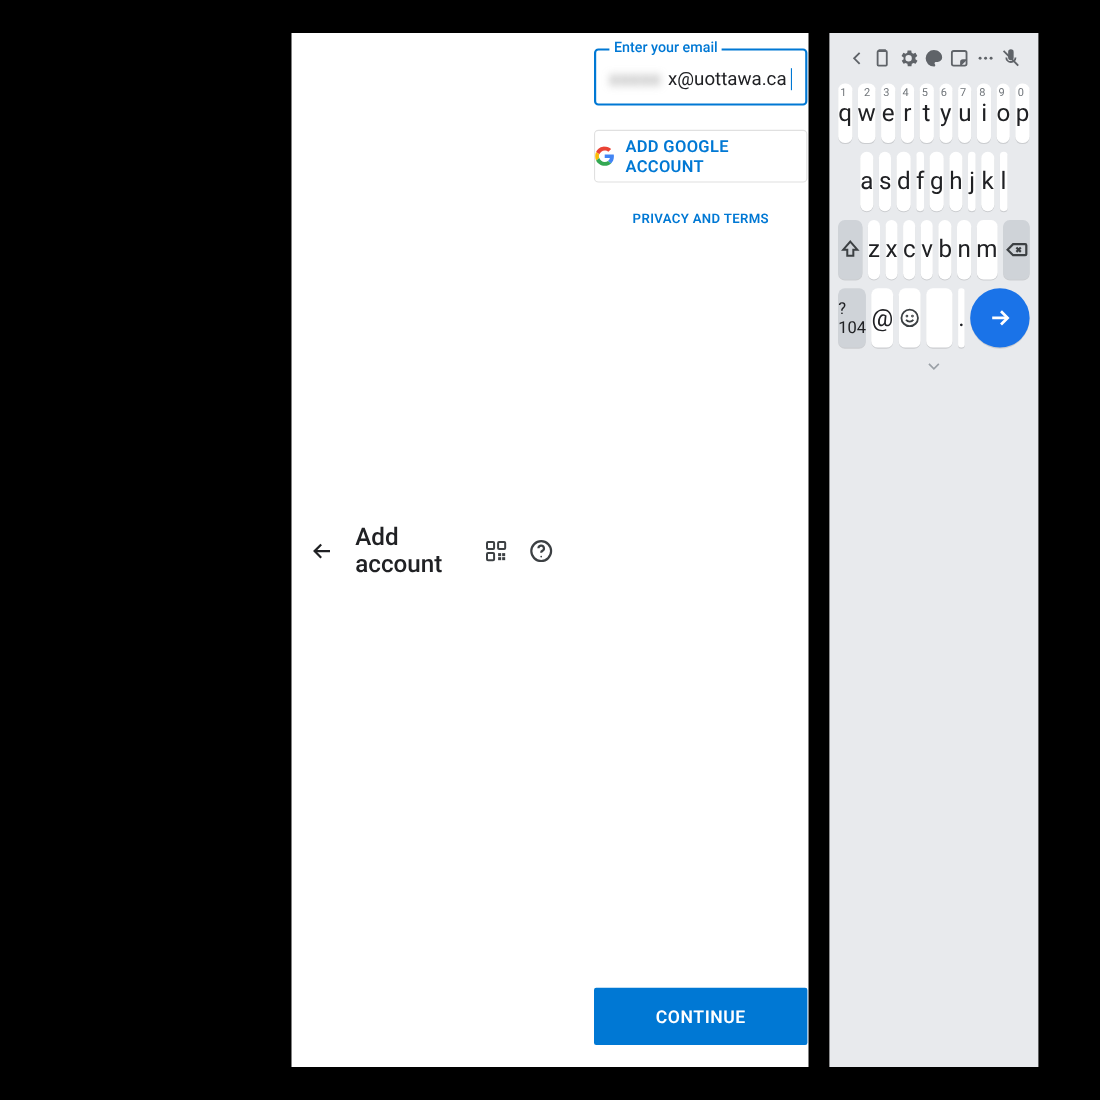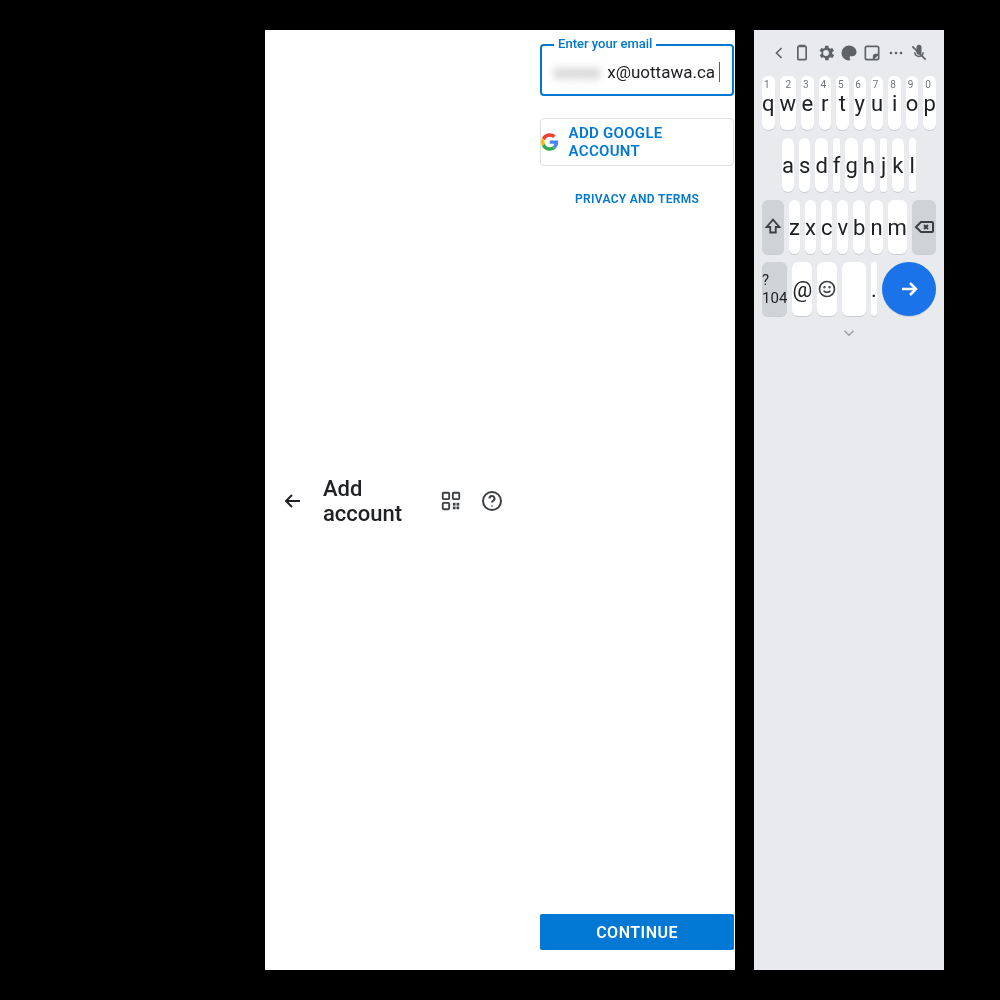--- a/index.html
+++ b/index.html
@@ -19,21 +19,21 @@
   .field .value { display:flex; align-items:center; gap:6px; font-size: 17px; color: #202124; }
   .blur { filter: blur(4px); color:#777; letter-spacing:1px; }
   .cursor { display:inline-block; width:1px; height:20px; background:#0078d4; margin-left:-2px; }
 
   .google-btn { margin-top: 22px; border: 1px solid #e0e0e0; border-radius: 4px; height: 48px; display:flex; align-items:center; justify-content:center; gap:10px; }
   .google-btn .label { color:#0078d4; font-weight:600; font-size:15px; letter-spacing:.3px; }
   .glogo { width:18px; height:18px; }
 
   .privacy { margin-top: 26px; text-align:center; color:#0078d4; font-weight:600; font-size:12px; letter-spacing:.3px; }
 
-  .continue { margin-top:auto; margin-bottom: 20px; background:#0078d4; color:#fff; height:36px; border-radius:2px; display:flex; align-items:center; justify-content:center; font-weight:600; font-size:16px; letter-spacing:.5px; }
+  .continue { margin-top:auto; margin-bottom: 20px; background:#0078d4; color:#fff; height:52px; border-radius:2px; display:flex; align-items:center; justify-content:center; font-weight:600; font-size:16px; letter-spacing:.5px; }
 
   
   .kb { background:#e8eaed; padding: 6px 4px 16px 4px; }
   .suggest { display:flex; align-items:center; justify-content:space-between; padding: 6px 10px 8px 10px; }
   .sicon { width:22px; height:22px; color:#5f6368; display:flex; align-items:center; justify-content:center; }
   .row { display:flex; gap:5px; padding: 4px 4px; }
   .row.center { justify-content:center; }
   .key { flex:1; background:#fff; border-radius:6px; height:54px; display:flex; align-items:center; justify-content:center; font-size:22px; color:#202124; position:relative; box-shadow: 0 1px 0 rgba(0,0,0,.12); }
   .key .num { position:absolute; top:3px; right:5px; font-size:10px; color:#70757a; }
   .key.fn { background:#cfd3d8; }

